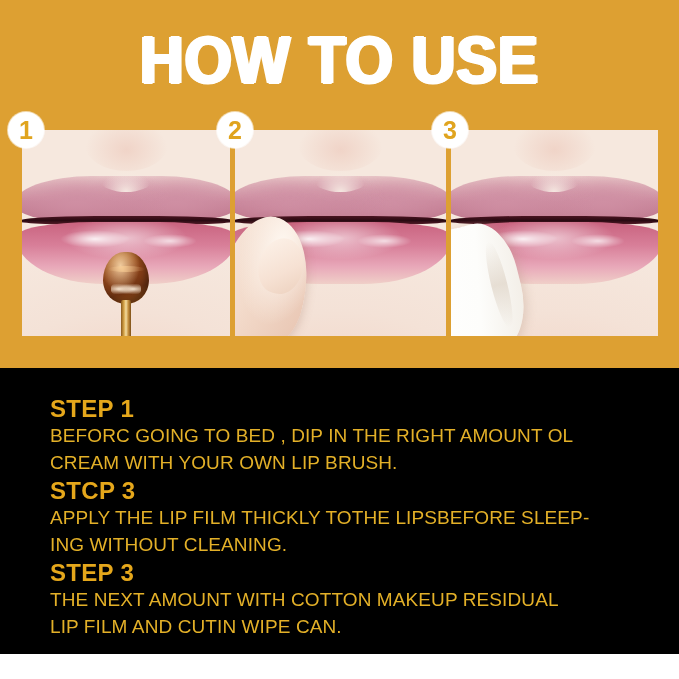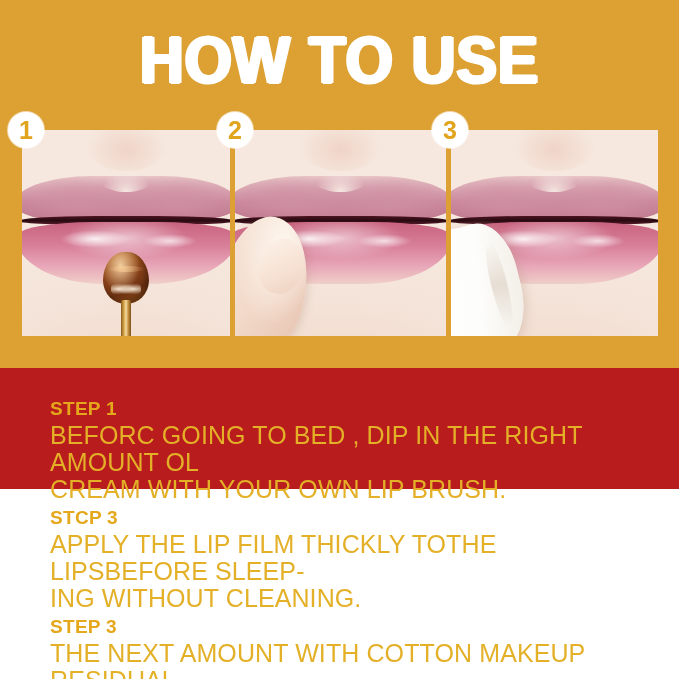--- a/index.html
+++ b/index.html
@@ -9,22 +9,22 @@
     width: 679px;
     height: 679px;
     background: #ffffff;
     font-family: "Liberation Sans", sans-serif;
     overflow: hidden;
   }
 
   #page {
     position: relative;
     width: 679px;
-    height: 489px;
-    background: #b91c1c;
+    height: 654px;
+    background: #000000;
   }
 
   
   .gold-band {
     position: absolute;
     left: 0; top: 0;
     width: 679px;
     height: 368px;
     background: #dda032;
   }
@@ -250,30 +250,30 @@
     position: absolute;
     left: 50px;
     top: 396px;
     width: 600px;
   }
 
   .step-head {
     color: #e5a71b;
     font-family: "Liberation Sans", sans-serif;
     font-weight: bold;
-    font-size: 19px;
+    font-size: 24px;
     line-height: 26px;
     letter-spacing: 0.3px;
   }
 
   .step-body {
     color: #e3b028;
     font-family: "Liberation Sans", sans-serif;
     font-weight: normal;
-    font-size: 25px;
+    font-size: 19px;
     line-height: 27px;
     letter-spacing: 0.1px;
     white-space: pre-line;
   }
 
   .step-block { margin-bottom: 2px; }
 </style>
 </head>
 <body>
 

